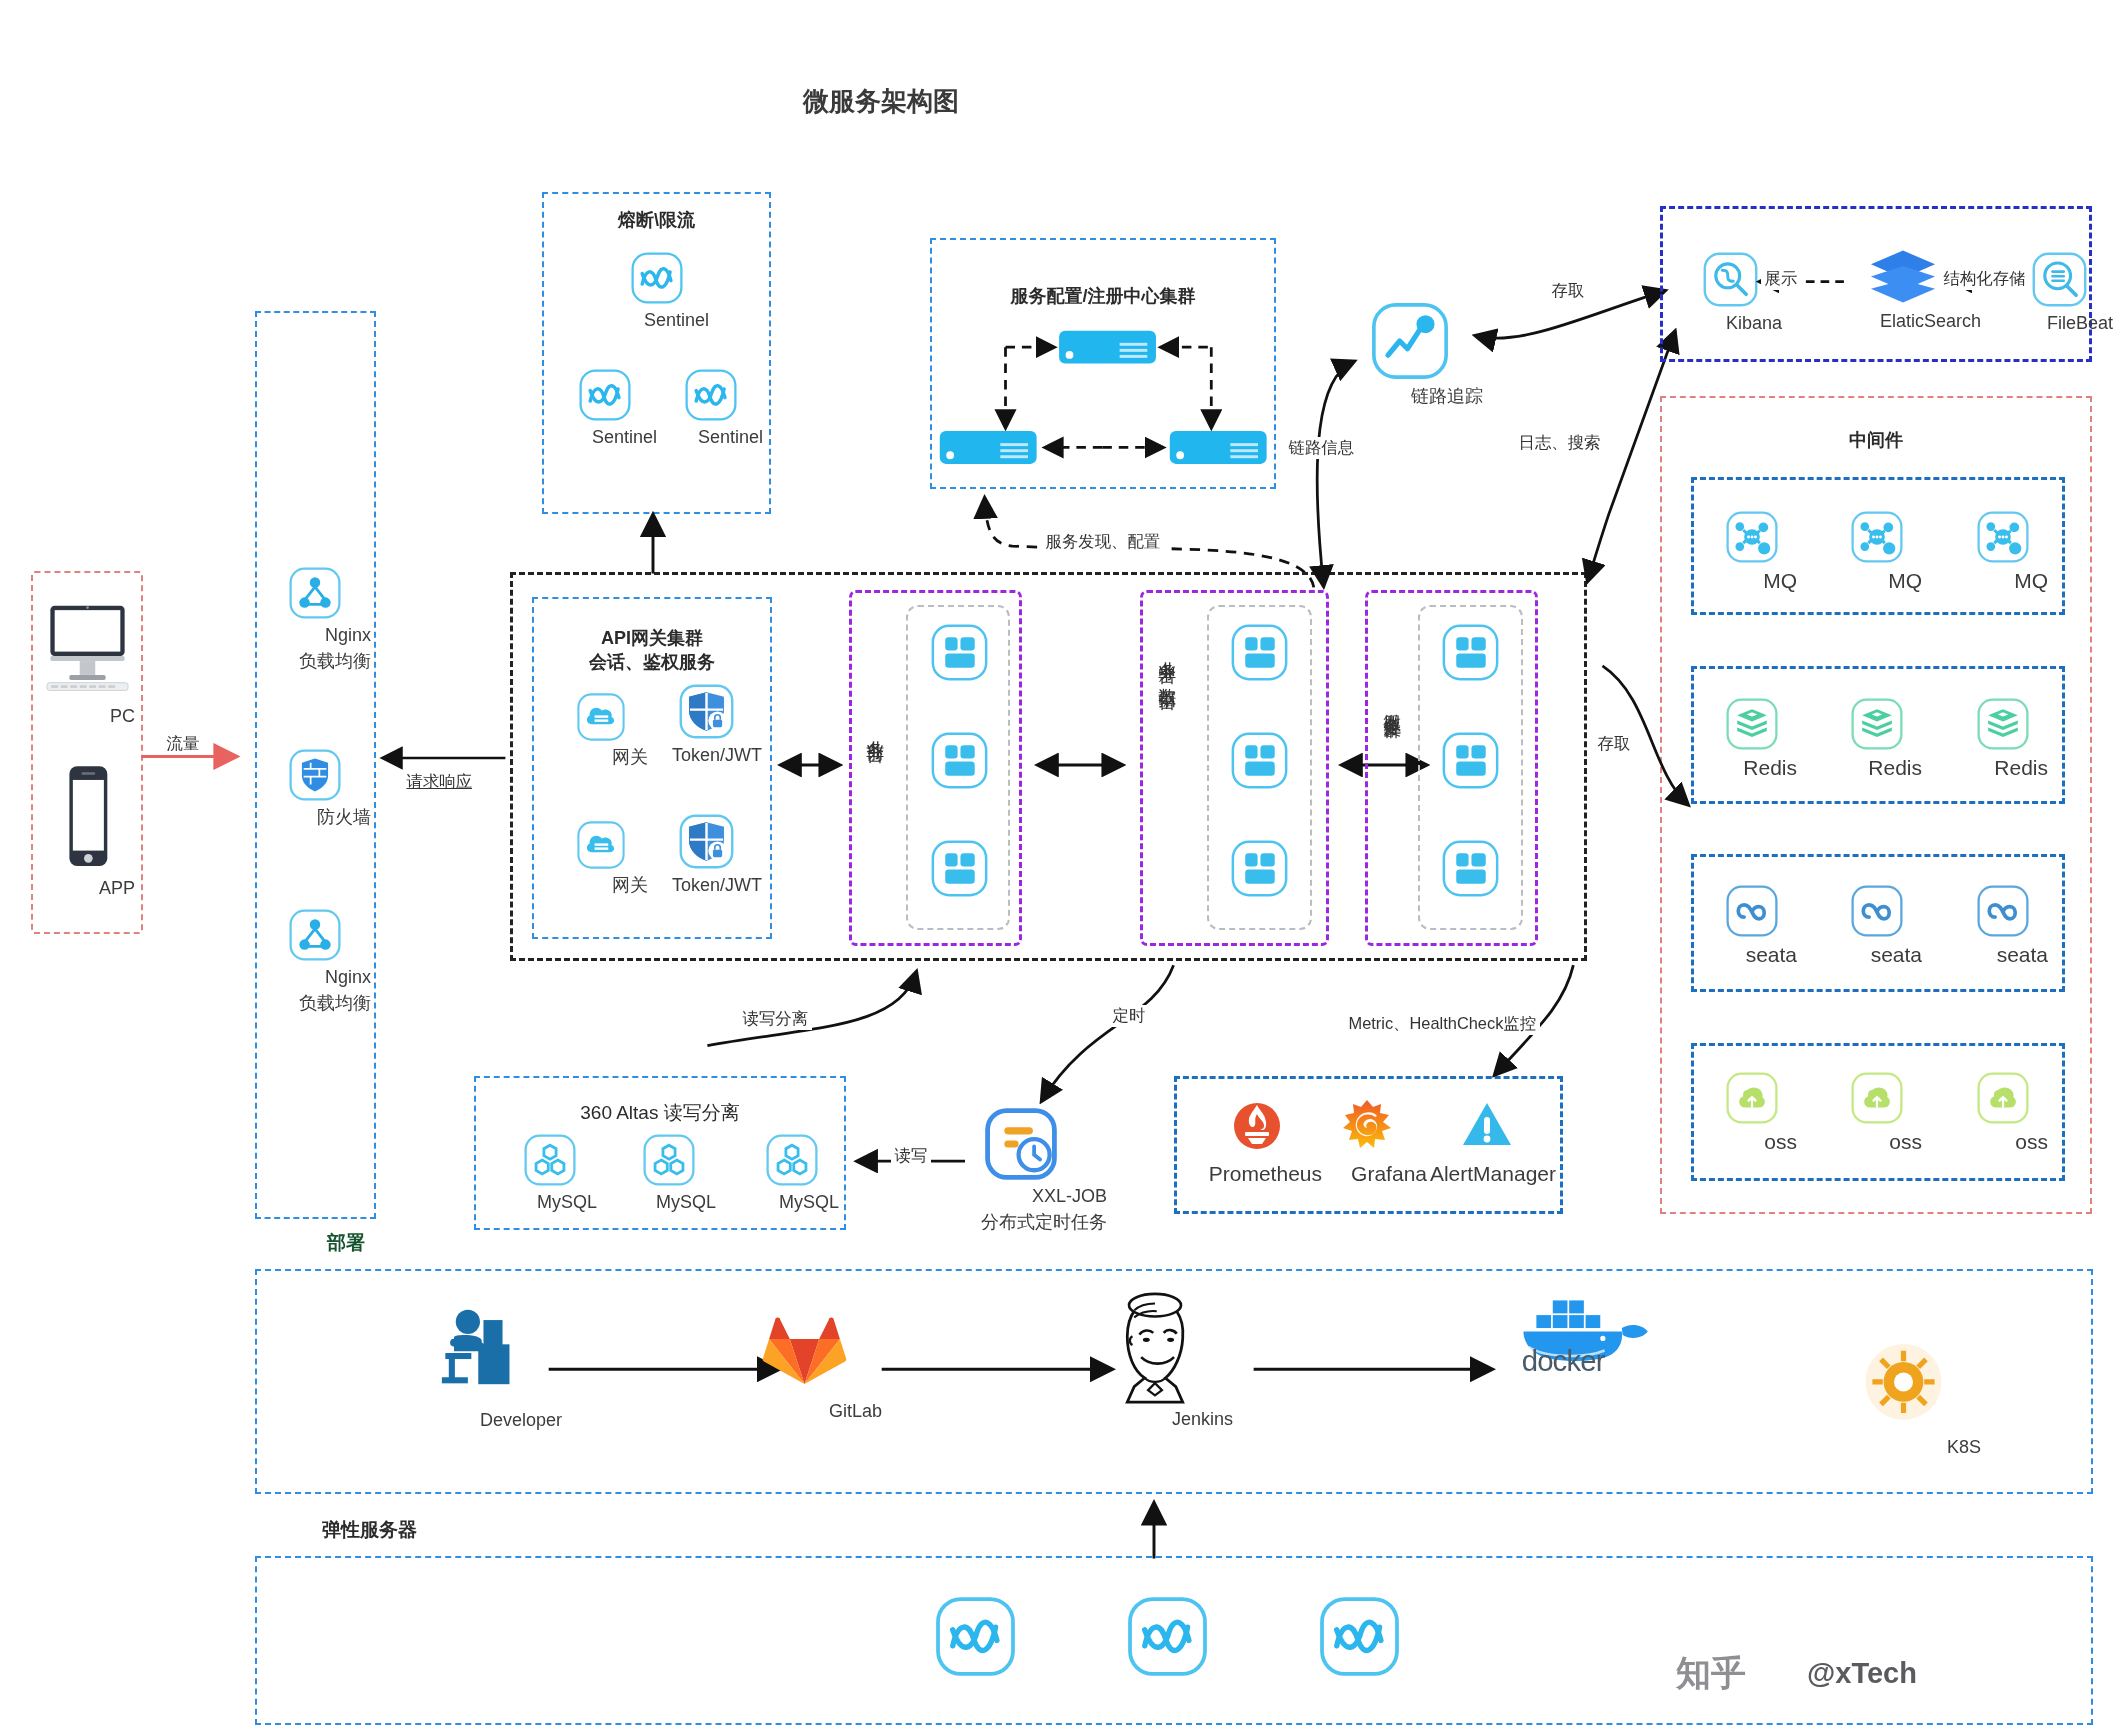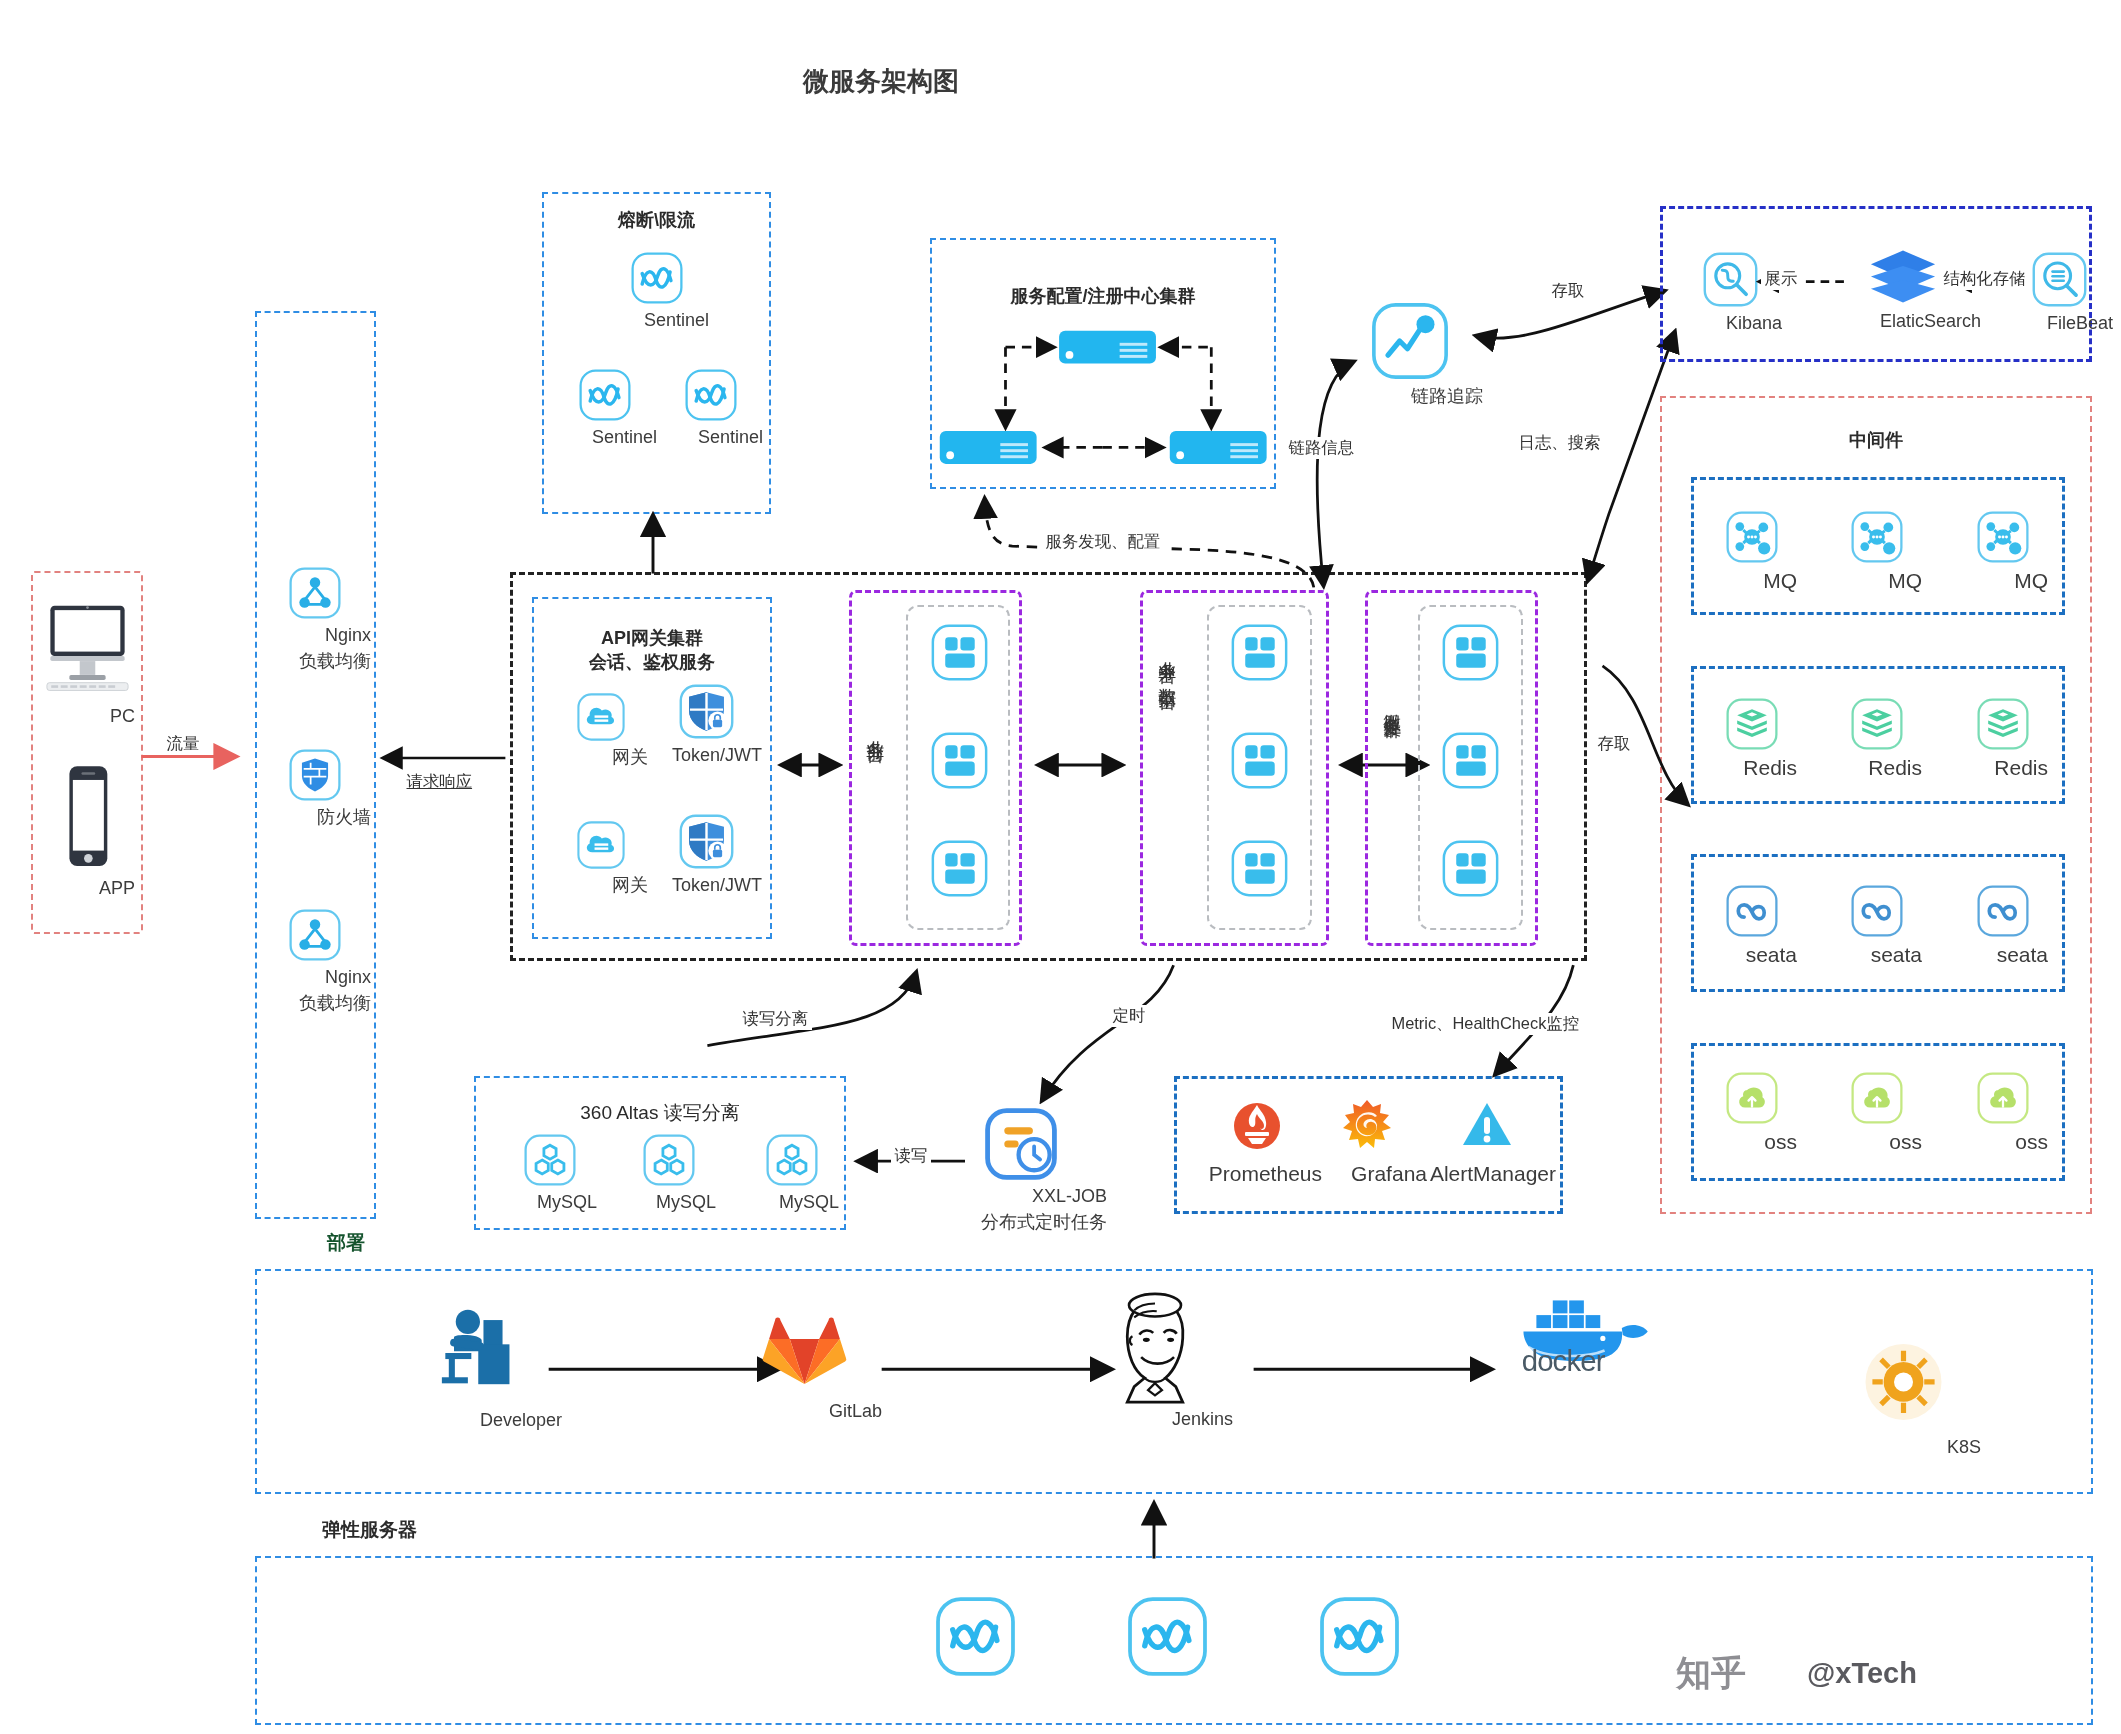--- a/index.html
+++ b/index.html
@@ -21,21 +21,21 @@
   .cell .lbl{margin-top:3.5px;}
   svg{display:block;overflow:visible;}
   .edgelbl{position:absolute;font-size:16.4px;color:#333;background:#fff;padding:0 3.5px;white-space:nowrap;}
   .vert{writing-mode:vertical-rl;text-orientation:upright;font-size:18px;color:#333;line-height:1.35;letter-spacing:1.7px;}
   .wm{position:absolute;font-size:35px;color:#8e8e93;font-weight:bold;}
   .wm-logo{font-size:29px;color:#5a5a5f;font-weight:bold;}
 </style>
 </head>
 <body>
 
-<div class="abs ttl" style="left:0;top:64px;width:1762px;">微服务架构图</div>
+<div class="abs ttl" style="left:0;top:84px;width:1762px;">微服务架构图</div>
 
 <div class="abs dash-red" style="left:31px;top:571px;width:112px;height:363px;border-radius:3.5px;"></div>
 
 <div class="cell" style="left:40px;top:597px;width:95px;">
   <svg width="95" height="104" viewBox="0 0 110 120">
     <rect x="12" y="10" width="86" height="58" rx="5" fill="#2f3540"></rect>
     <rect x="17" y="15" width="76" height="48" fill="#ffffff"></rect>
     <circle cx="55" cy="12" r="1.6" fill="#8a8f97"></circle>
     <rect x="12" y="68" width="86" height="6" rx="2" fill="#c3c7cc"></rect>
     <rect x="46" y="74" width="18" height="16" fill="#c3c7cc"></rect>
@@ -671,21 +671,21 @@
     <path d="M31 8 L55 50 H7 Z" fill="#35b9ea"></path>
     <rect x="28" y="22" width="6" height="17" rx="3" fill="#fff"></rect>
     <circle cx="31" cy="44" r="3.4" fill="#fff"></circle>
   </svg>
   <div class="lbl lbl-sm">AlertManager</div>
 </div>
 
 <svg class="abs" style="left:1435px;top:960px;" width="156" height="125" viewBox="0 0 180 145">
   <path d="M160,6 C150,50 120,78 70,132" stroke="#111" stroke-width="3.2" fill="none" marker-end="url(#ar-bk)"></path>
 </svg>
-<div class="edgelbl" style="left:1345px;top:1013px;margin-left:43px;">Metric、HealthCheck监控</div>
+<div class="edgelbl" style="left:1345px;top:1013px;">Metric、HealthCheck监控</div>
 
 <div class="abs" style="left:327px;top:1230px;font-size:19px;font-weight:bold;color:#14532d;">部署</div>
 <div class="abs dash-blue" style="left:255px;top:1269px;width:1838px;height:225px;"></div>
 
 <div class="cell" style="left:398px;top:1301px;width:164px;">
   <svg width="104" height="104" viewBox="0 0 120 120" style="margin:0 auto;">
     <circle cx="46" cy="24" r="14" fill="#1b6fa8"></circle>
     <path d="M30 42 C30 38 62 38 62 46 V58 H30 Z" fill="#1b6fa8"></path>
     <rect x="20" y="60" width="30" height="7" fill="#1b6fa8"></rect>
     <rect x="24" y="60" width="7" height="32" fill="#1b6fa8"></rect>

